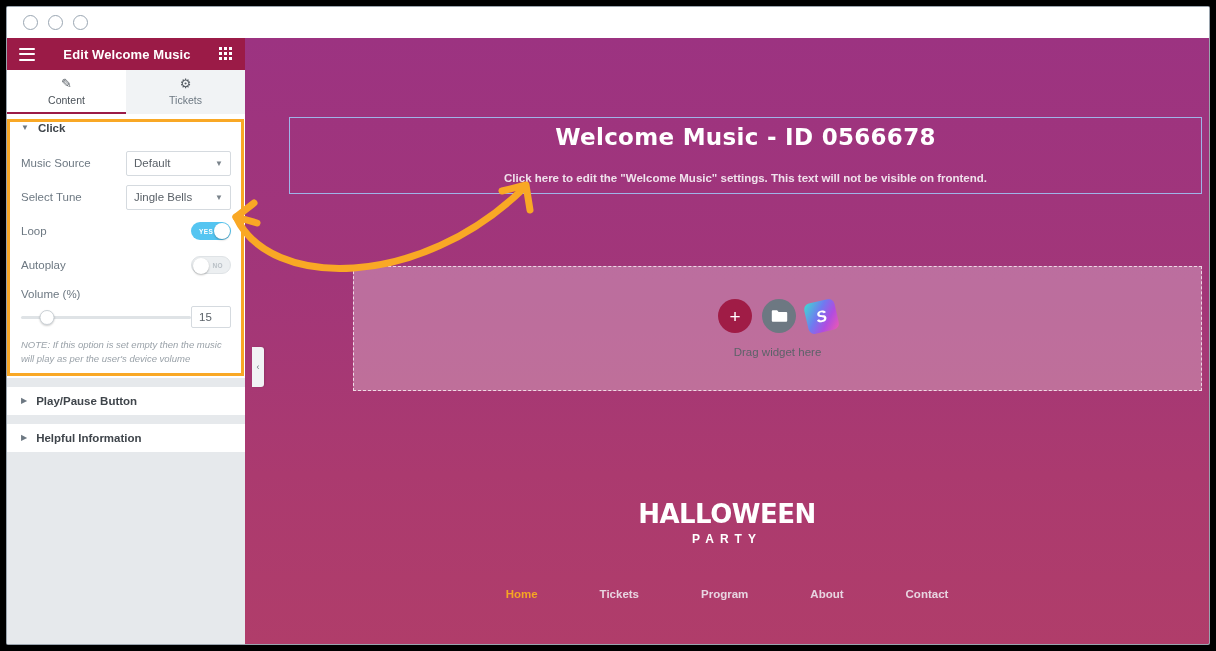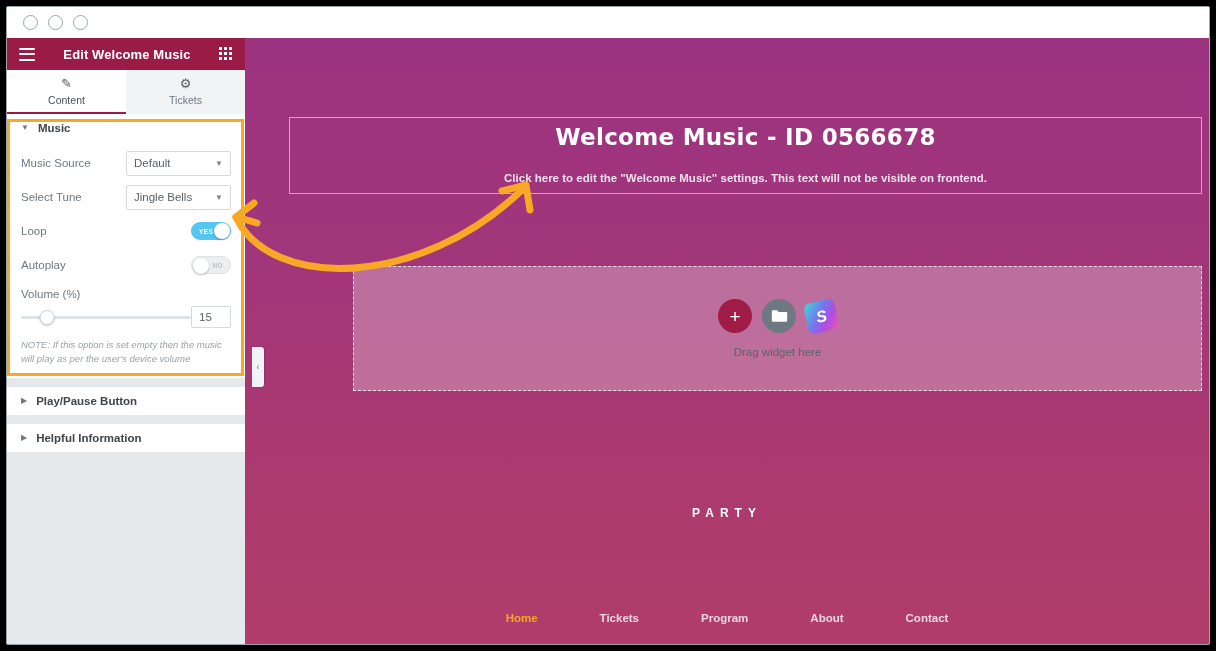--- a/index.html
+++ b/index.html
@@ -176,21 +176,21 @@
   .dz-text{font-size:11.5px;color:#5d6269;}
 
   .footer-logo{position:absolute;left:0;right:0;top:463px;text-align:center;}
   .hw{
     color:#fff;font-size:26px;font-weight:bold;letter-spacing:-.5px;line-height:1;
     font-family:"DejaVu Sans", sans-serif;
   }
   .pt{color:#fff;font-size:12px;font-weight:bold;letter-spacing:6px;margin-top:5px;}
 
   .footer-nav{
-    position:absolute;left:0;right:0;top:550px;display:flex;justify-content:center;gap:62px;margin-top:24px;
+    position:absolute;left:0;right:0;top:550px;display:flex;justify-content:center;gap:62px;
   }
   .fnav{font-size:11.5px;font-weight:bold;color:#e8d5e1;cursor:pointer;}
   .fnav.active{color:#f5a623;}
 </style>
 </head>
 <body>
 
 <div class="screen">
   <div class="window">
 
@@ -231,21 +231,21 @@
           <div class="tico">⚙</div>
           <div>Tickets</div>
         </div>
       </div>
 
       <div class="panel-body">
 
         <div class="section">
           <div class="section-head">
             <span class="caret">▼</span>
-            <span class="section-title">Music</span>
+            <span class="section-title">Click</span>
           </div>
           <div class="section-body">
 
             <div class="row">
               <span class="row-label">Music Source</span>
               <div class="select">
                 <span class="val">Default</span>
                 <span class="arw">▼</span>
               </div>
             </div>
@@ -328,20 +328,21 @@
             </svg>
           </div>
           <div class="stratum">
             <span>S</span>
           </div>
         </div>
         <div class="dz-text">Drag widget here</div>
       </div>
 
       <div class="footer-logo">
+        <div class="hw">HALLOWEEN</div>
         <div class="pt">PARTY</div>
       </div>
 
       <div class="footer-nav">
         <div class="fnav active">Home</div>
         <div class="fnav">Tickets</div>
         <div class="fnav">Program</div>
         <div class="fnav">About</div>
         <div class="fnav">Contact</div>
       </div>

